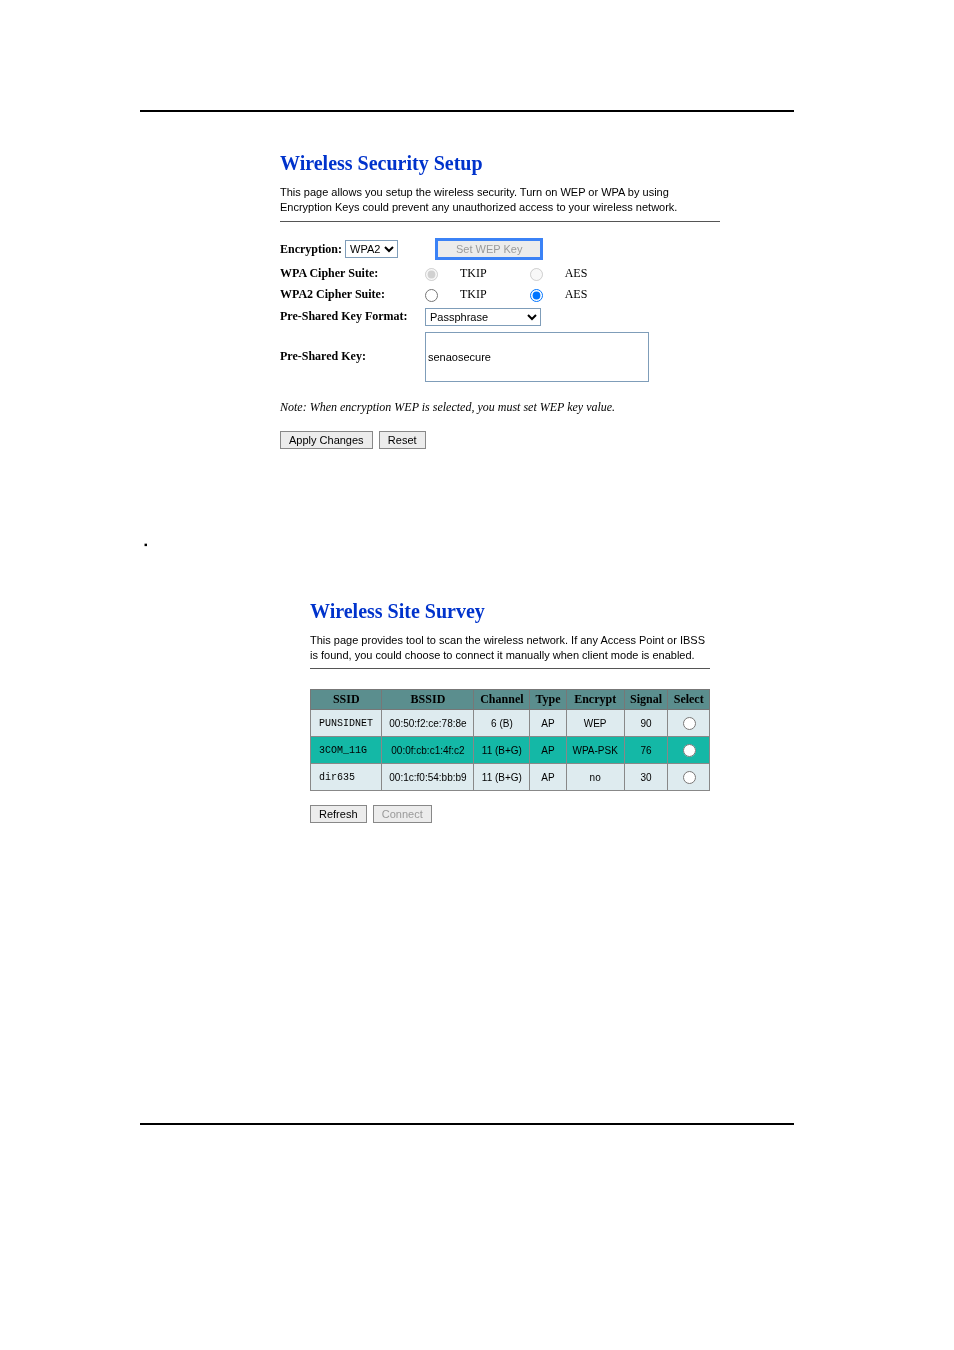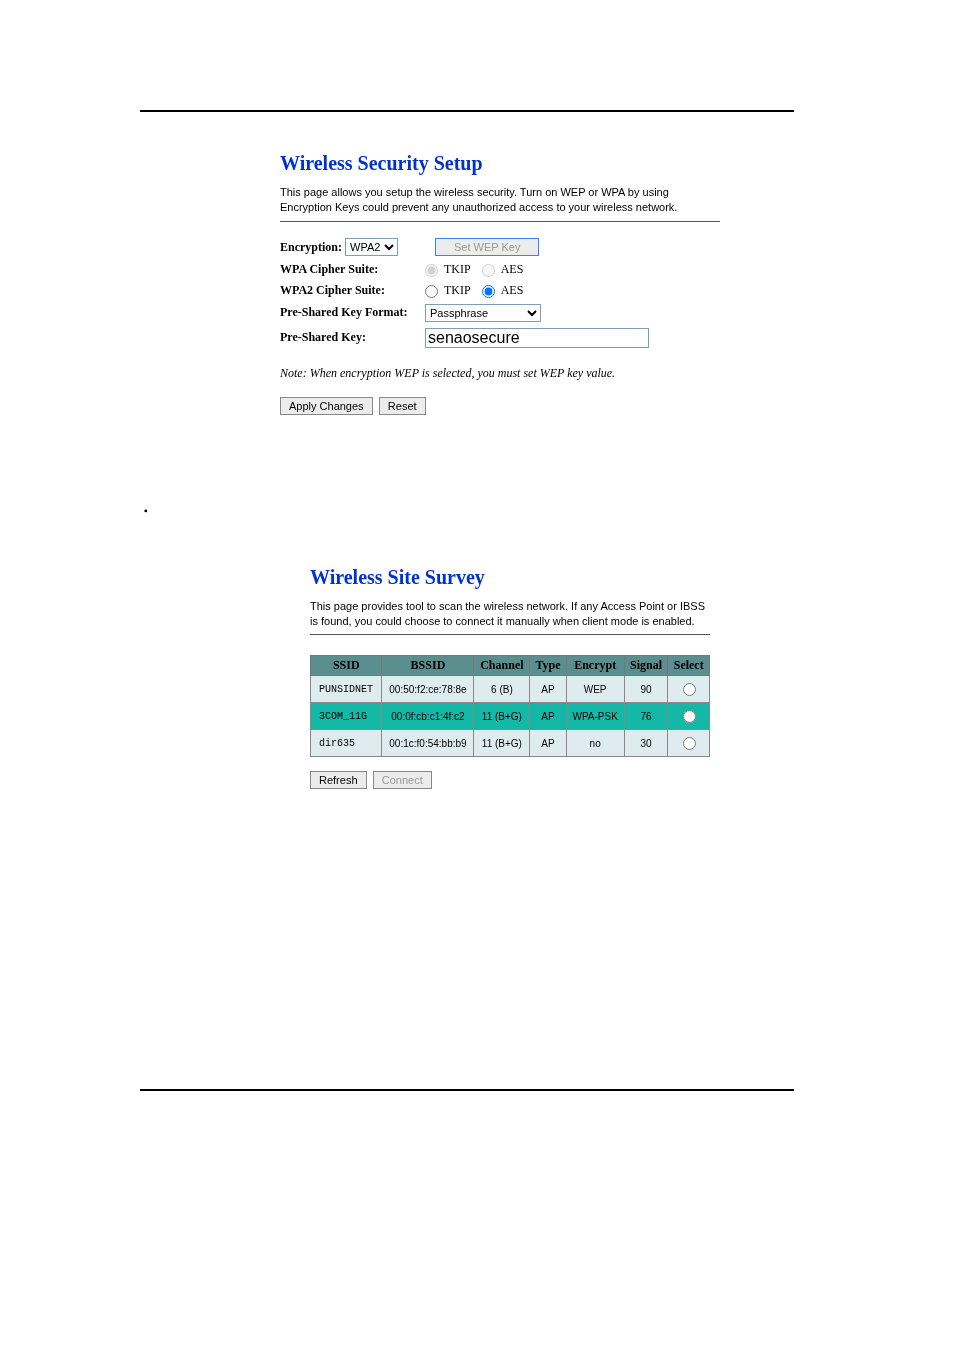--- a/index.html
+++ b/index.html
@@ -54,21 +54,21 @@
     font-size: 12px;
   }
   .form-label {
     width: 145px;
     font-weight: bold;
   }
   .wep-btn {
     font-family: Arial, sans-serif;
     font-size: 11px;
     background: #ececec;
-    border: 1px solid #3b82f6;
+    border: 3px solid #3b82f6;
     color: #9a9a9a;
     padding: 2px 18px;
     margin-left: 10px;
   }
   select.enc {
     font-family: Arial, sans-serif;
     font-size: 11px;
     border: 1px solid #7f9db9;
     background: #fff;
     height: 18px;
@@ -76,32 +76,32 @@
   select.psf {
     font-family: Arial, sans-serif;
     font-size: 11px;
     border: 1px solid #7f9db9;
     background: #fff;
     width: 116px;
     height: 18px;
   }
   input.psk {
     font-family: Arial, sans-serif;
-    font-size: 16px;
+    font-size: 11px;
     border: 1px solid #7f9db9;
     background: #fff;
     width: 218px;
     height: 16px;
-    padding: 1px 2px;
+    padding: 16px 2px;
   }
   .radio-set {
     font-family: "Times New Roman", serif;
     font-size: 12px;
     display: flex;
-    gap: 4px;
+    gap: 20px;
     align-items: center;
   }
   .radio-set input { margin: 0 2px 0 0; position: relative; top: 1px; }
   .note {
     font-style: italic;
     font-family: "Times New Roman", serif;
     font-size: 12px;
     margin: 18px 0 16px 0;
   }
   .btn {

